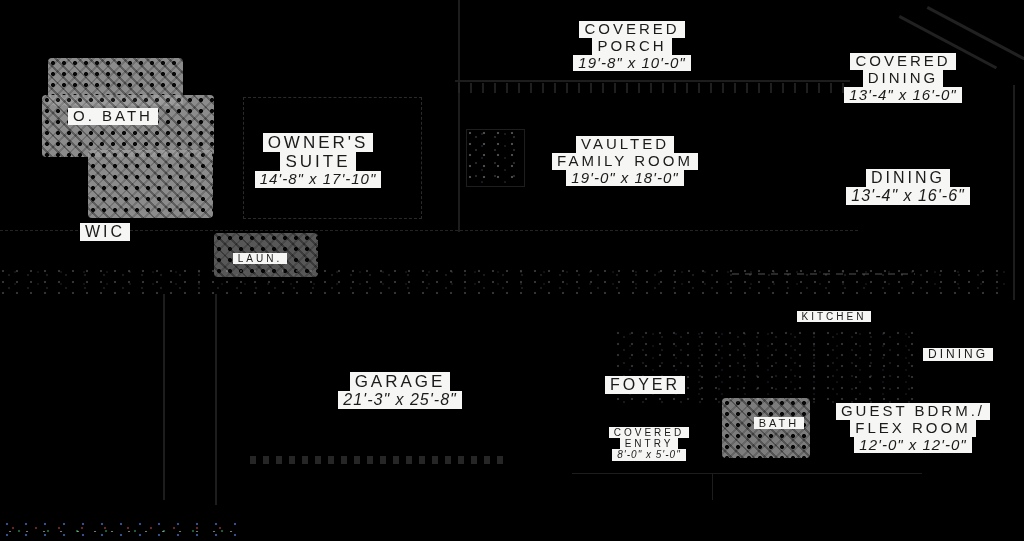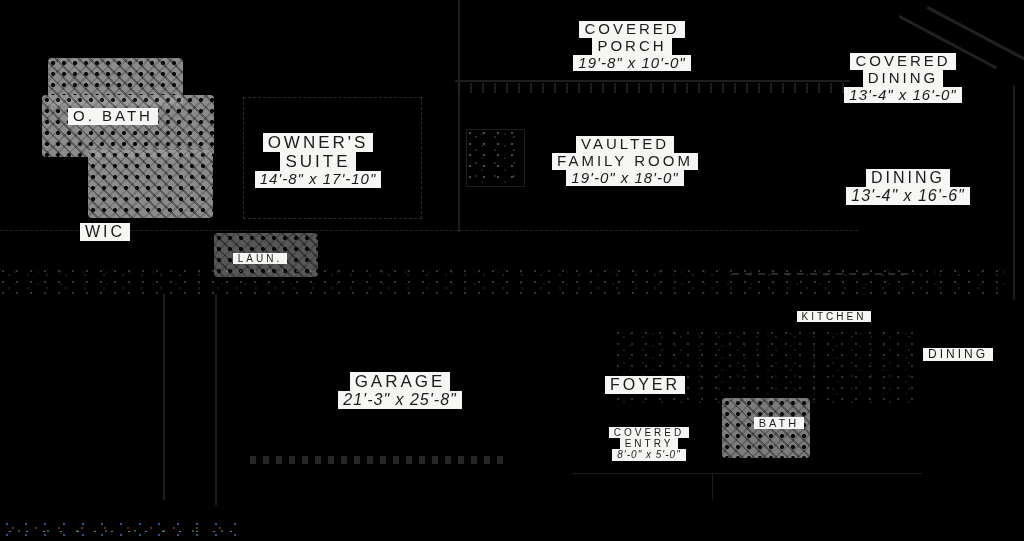--- a/index.html
+++ b/index.html
@@ -150,14 +150,19 @@
   <div class="label fs10" style="left:594px;top:427px;width:110px;">
     <span class="ln nm">COVERED</span>
     <span class="ln nm">ENTRY</span>
     <span class="ln dim">8'-0" x 5'-0"</span>
   </div>
 
   <div class="label fs11" style="left:750px;top:417px;width:58px;justify-content:center;">
     <span class="ln nm">BATH</span>
   </div>
 
+  <div class="label fs15" style="left:814px;top:403px;width:198px;">
+    <span class="ln nm">GUEST BDRM./</span>
+    <span class="ln nm">FLEX ROOM</span>
+    <span class="ln dim">12'-0" x 12'-0"</span>
+  </div>
 
 </div>
 
 </body></html>

